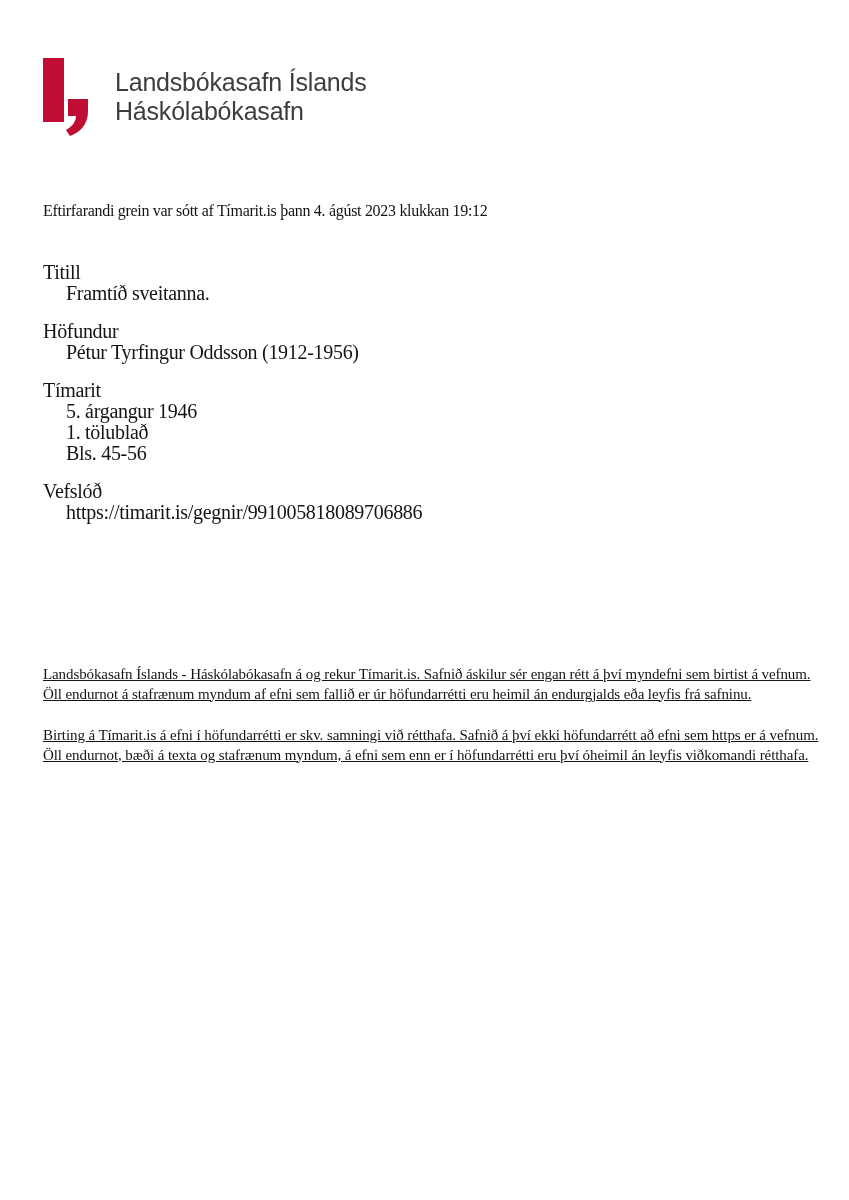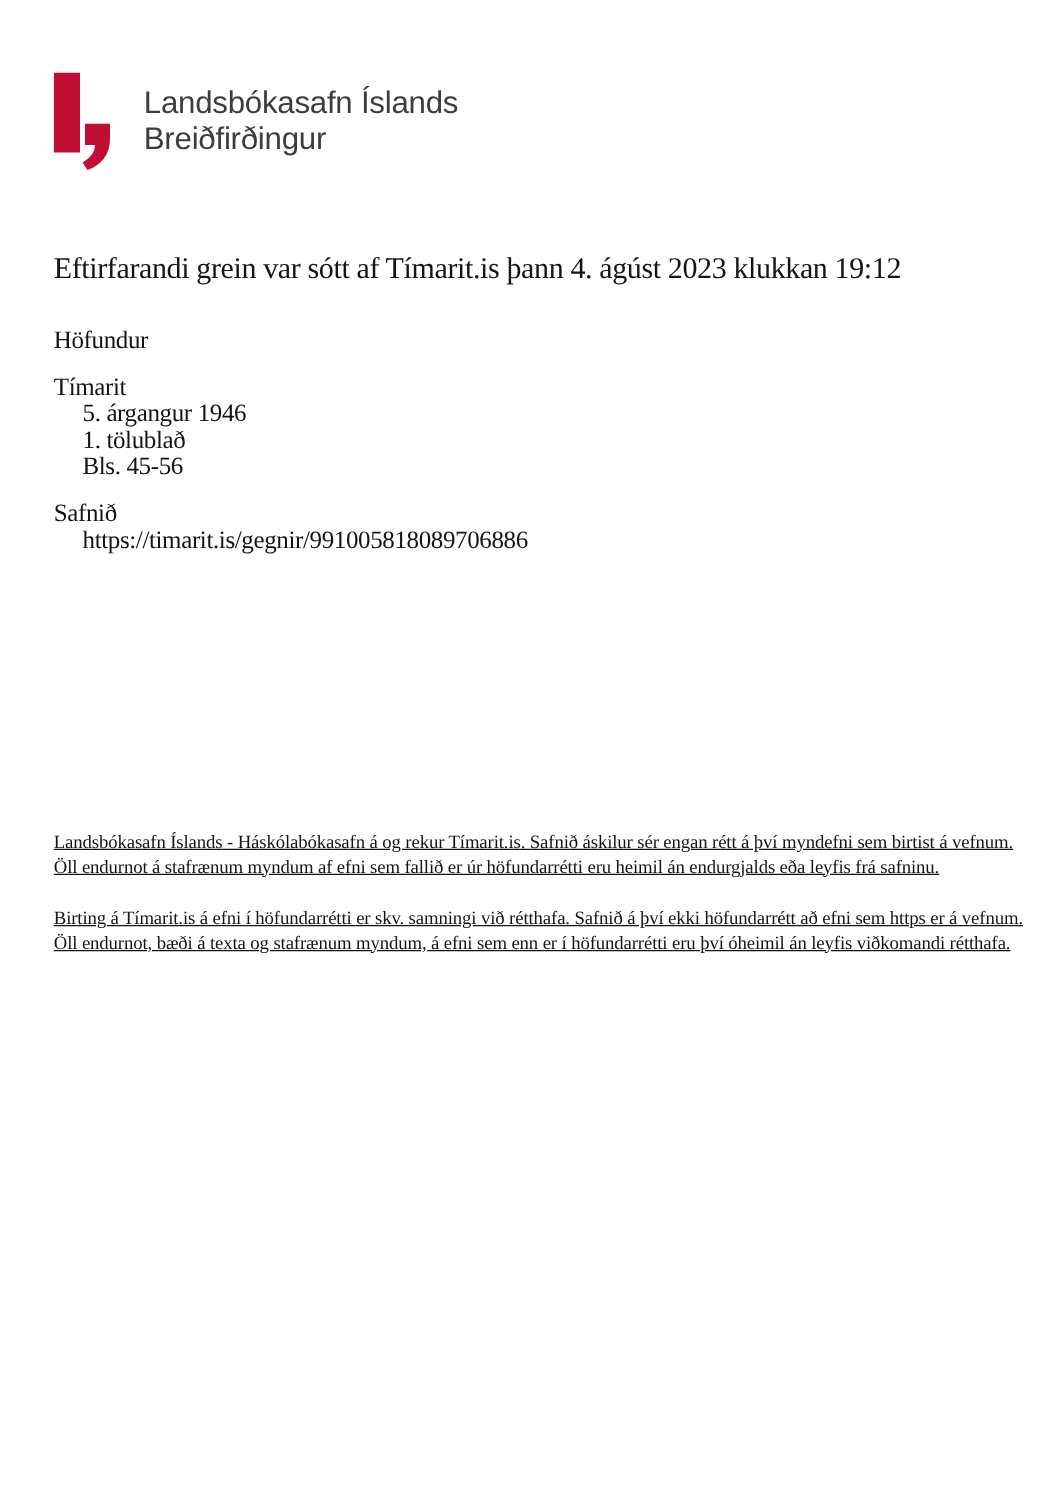--- a/index.html
+++ b/index.html
@@ -32,21 +32,21 @@
     letter-spacing: -0.2px;
     color: #3d3d3d;
     white-space: nowrap;
   }
 
   
   .intro {
     position: absolute;
     left: 43px;
     top: 202px;
-    font-size: 24px;
+    font-size: 16px;
     letter-spacing: -0.3px;
     white-space: nowrap;
   }
 
   
   .metadata {
     position: absolute;
     left: 43px;
     top: 262px;
     font-size: 20px;
@@ -74,42 +74,47 @@
 
 <div class="page">
 
   <div class="logo">
     <svg class="logo-mark" viewBox="0 0 46 78" aria-hidden="true">
       <rect x="0" y="0" width="21" height="64" fill="#C00D33"></rect>
       <path d="M25 41 H45 V53 C45 66 38 74 27 78 L23 72 C30 68 33 63 33 58 H25 Z" fill="#C00D33"></path>
     </svg>
     <div class="logo-text">
       <div>Landsbókasafn Íslands</div>
-      <div>Breiðfirðingur</div>
+      <div>Háskólabókasafn</div>
     </div>
   </div>
 
   <div class="intro">Eftirfarandi grein var sótt af Tímarit.is þann 4. ágúst 2023 klukkan 19:12</div>
 
   <div class="metadata">
 
+    <div class="meta-group">
+      <div class="meta-label">Titill</div>
+      <div class="meta-line">Framtíð sveitanna.</div>
+    </div>
 
     <div class="meta-group">
       <div class="meta-label">Höfundur</div>
+      <div class="meta-line">Pétur Tyrfingur Oddsson (1912-1956)</div>
     </div>
 
     <div class="meta-group">
       <div class="meta-label">Tímarit</div>
       <div class="meta-line">5. árgangur 1946</div>
       <div class="meta-line">1. tölublað</div>
       <div class="meta-line">Bls. 45-56</div>
     </div>
 
     <div class="meta-group">
-      <div class="meta-label">Safnið</div>
+      <div class="meta-label">Vefslóð</div>
       <div class="meta-line">
         <a href="#">https://timarit.is/gegnir/991005818089706886</a>
       </div>
     </div>
 
   </div>
 
   <div class="footer">
     <p>Landsbókasafn Íslands - Háskólabókasafn á og rekur Tímarit.is. Safnið áskilur sér engan rétt á því myndefni sem birtist á vefnum. Öll endurnot á stafrænum myndum af efni sem fallið er úr höfundarrétti eru heimil án endurgjalds eða leyfis frá safninu.</p>
     <p>Birting á Tímarit.is á efni í höfundarrétti er skv. samningi við rétthafa. Safnið á því ekki höfundarrétt að efni sem https er á vefnum. Öll endurnot, bæði á texta og stafrænum myndum, á efni sem enn er í höfundarrétti eru því óheimil án leyfis viðkomandi rétthafa.</p>

